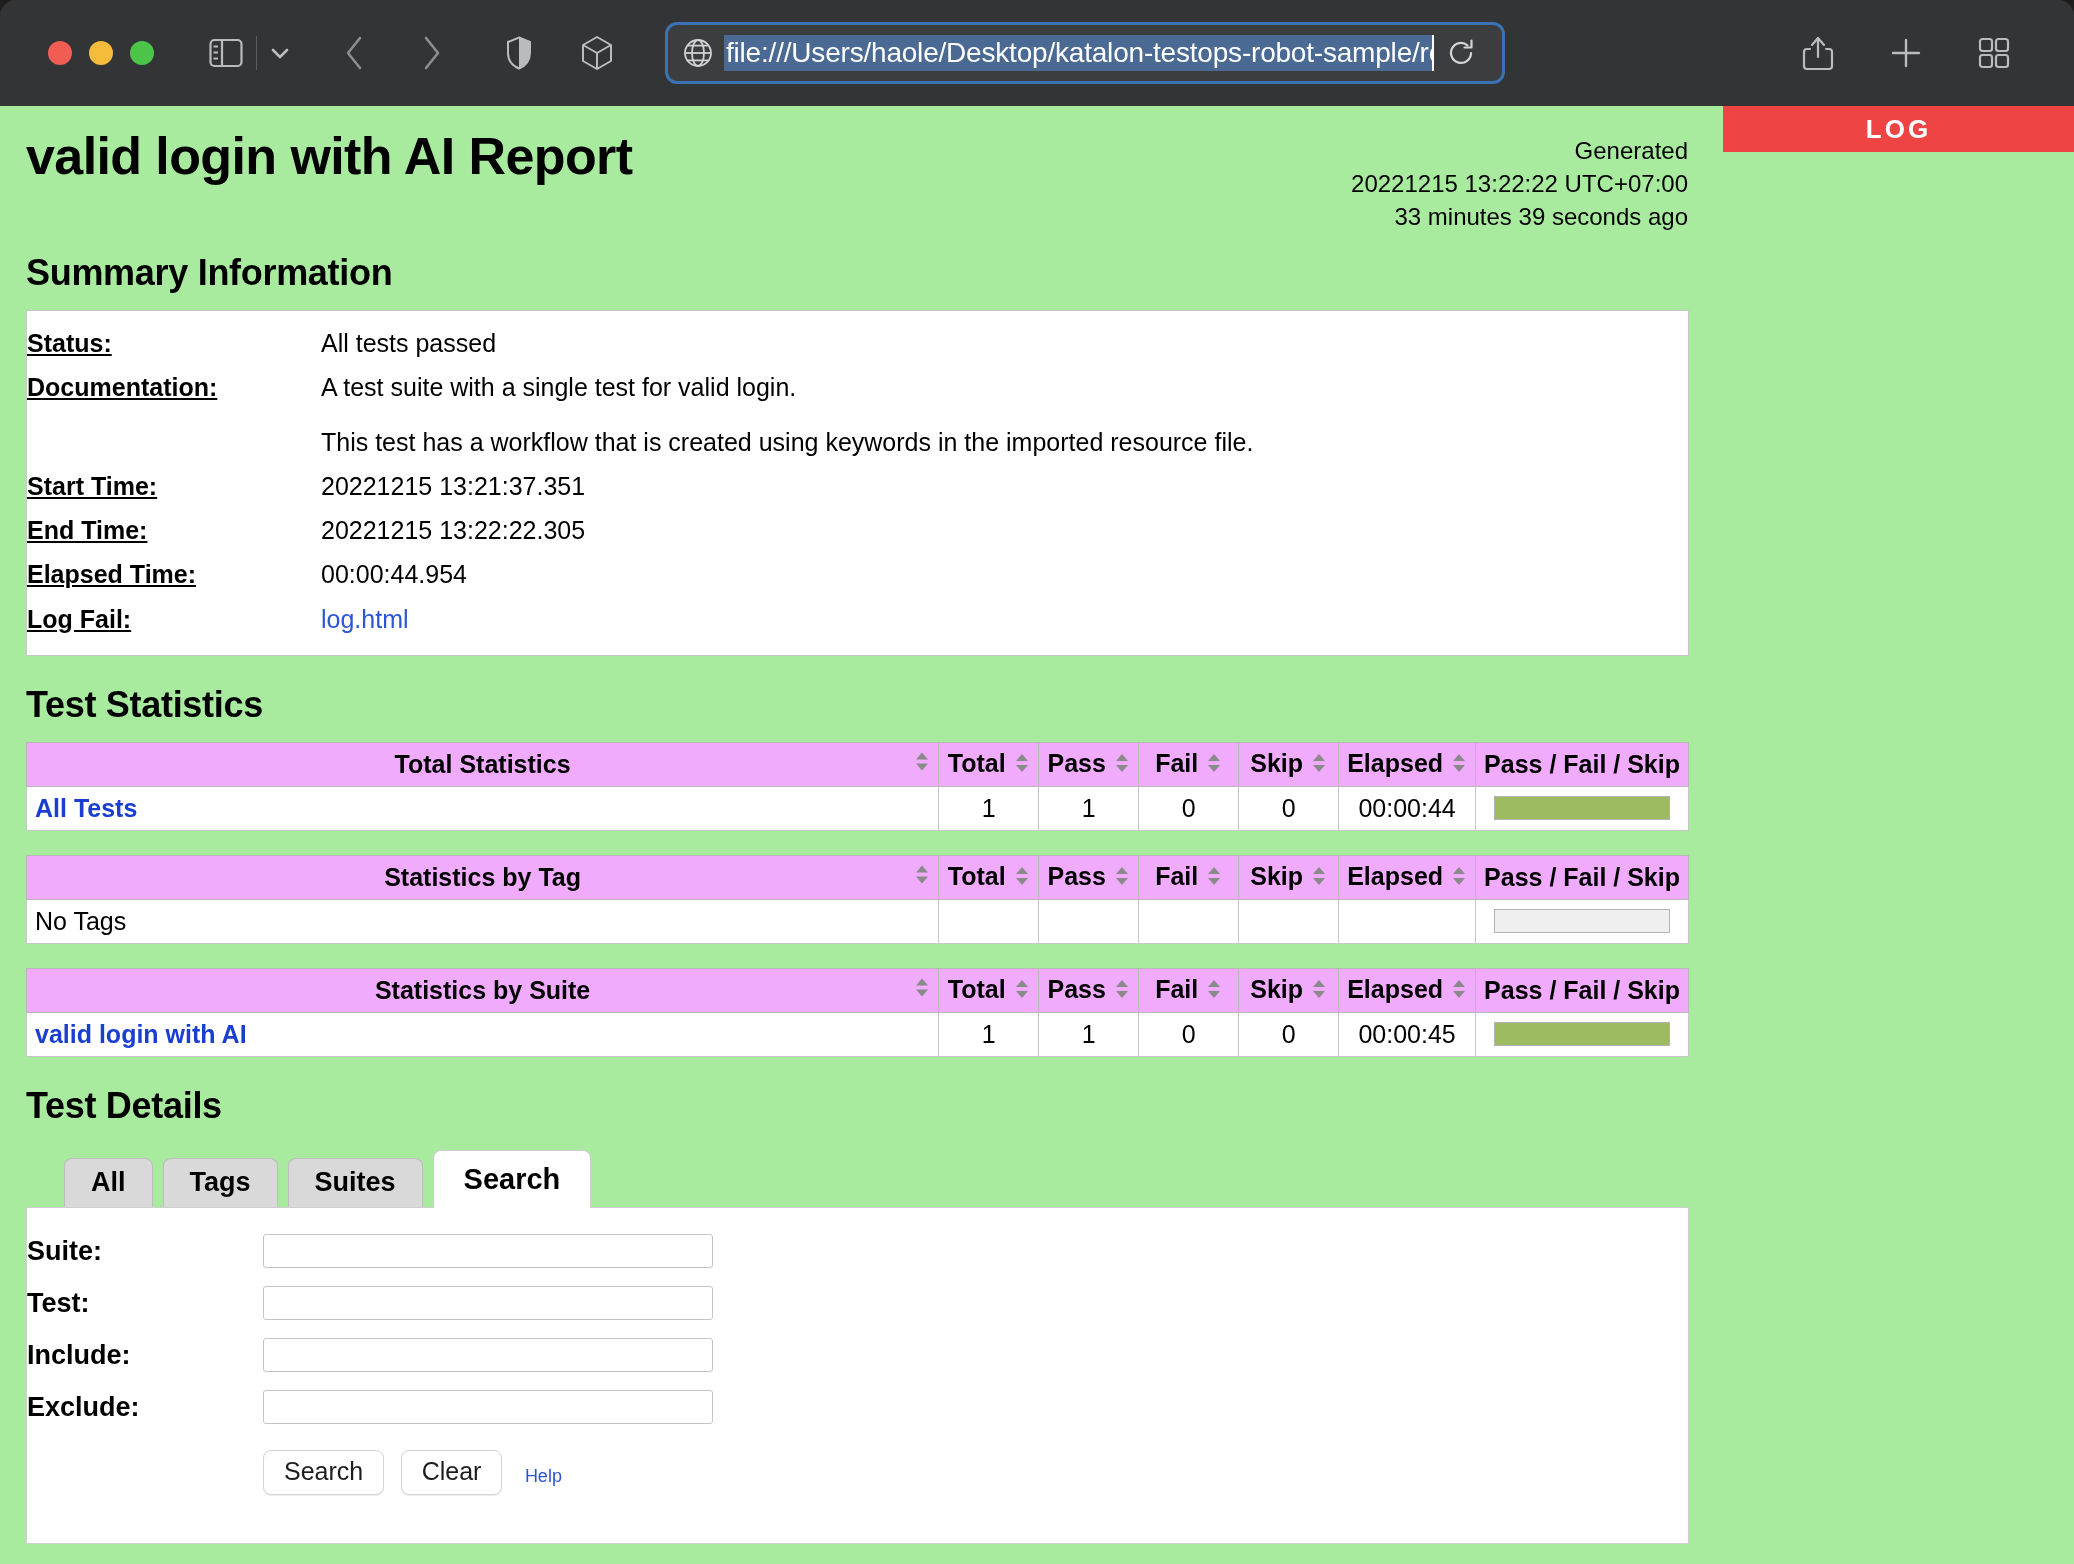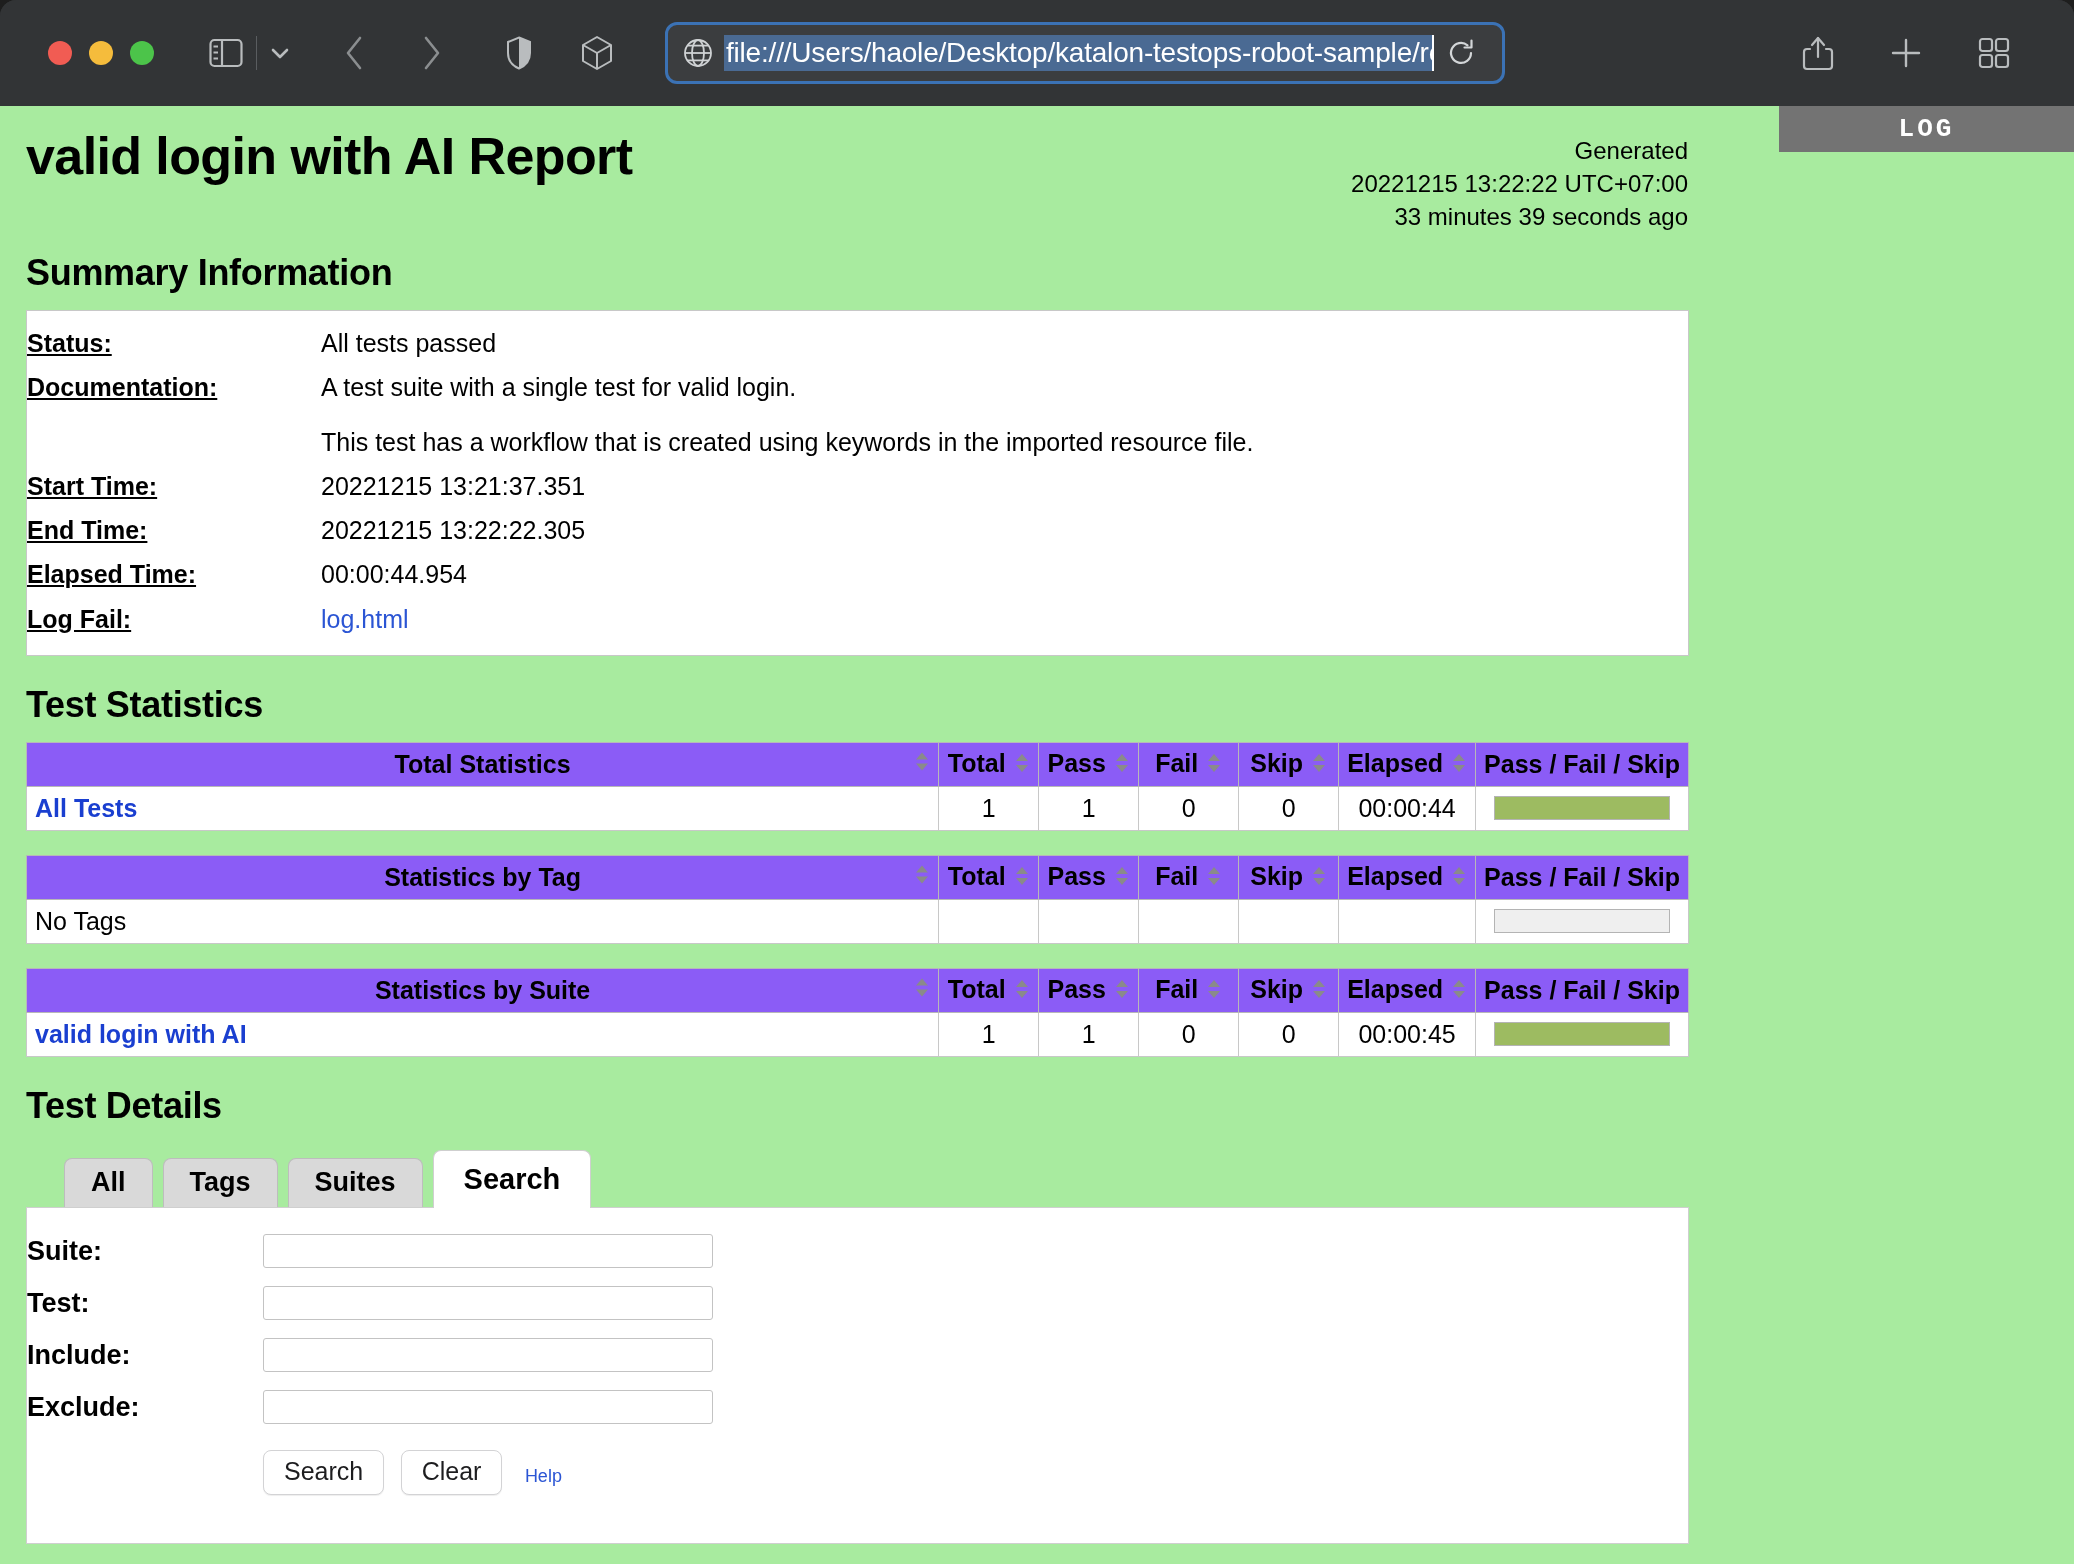--- a/index.html
+++ b/index.html
@@ -84,27 +84,27 @@
   #page {
     position: absolute;
     left: 0; top: 106px;
     width: 2074px; height: 1458px;
     background: #a8eb9f;
     overflow: hidden;
   }
   #log-banner {
     position: absolute;
     right: 0; top: 0;
-    width: 295px; height: 46px;
-    background: #737373;
+    width: 351px; height: 46px;
+    background: #ef4444;
     color: #ffffff;
     font-size: 26px;
     font-weight: bold;
     letter-spacing: 3px;
-    display: flex; align-items: center; justify-content: center; font-family: Liberation Mono, monospace;
+    display: flex; align-items: center; justify-content: center;
   }
   #content {
     position: relative;
     padding: 22px 0 0 26px;
     width: 1700px;
   }
 
   #header-row {
     position: relative;
     height: 96px;
@@ -158,21 +158,21 @@
 
   
   table.stats {
     border-collapse: collapse;
     width: 1663px;
     margin-bottom: 24px;
     background: #ffffff;
     border: 1px solid #c0c0c0;
   }
   table.stats th {
-    background: #8b5cf6;
+    background: #f0abfc;
     border: 1px solid #b8b8b8;
     font-size: 25px;
     font-weight: bold;
     color: #000;
     height: 44px;
     padding: 0 8px;
     position: relative;
     white-space: nowrap;
   }
   table.stats td {

